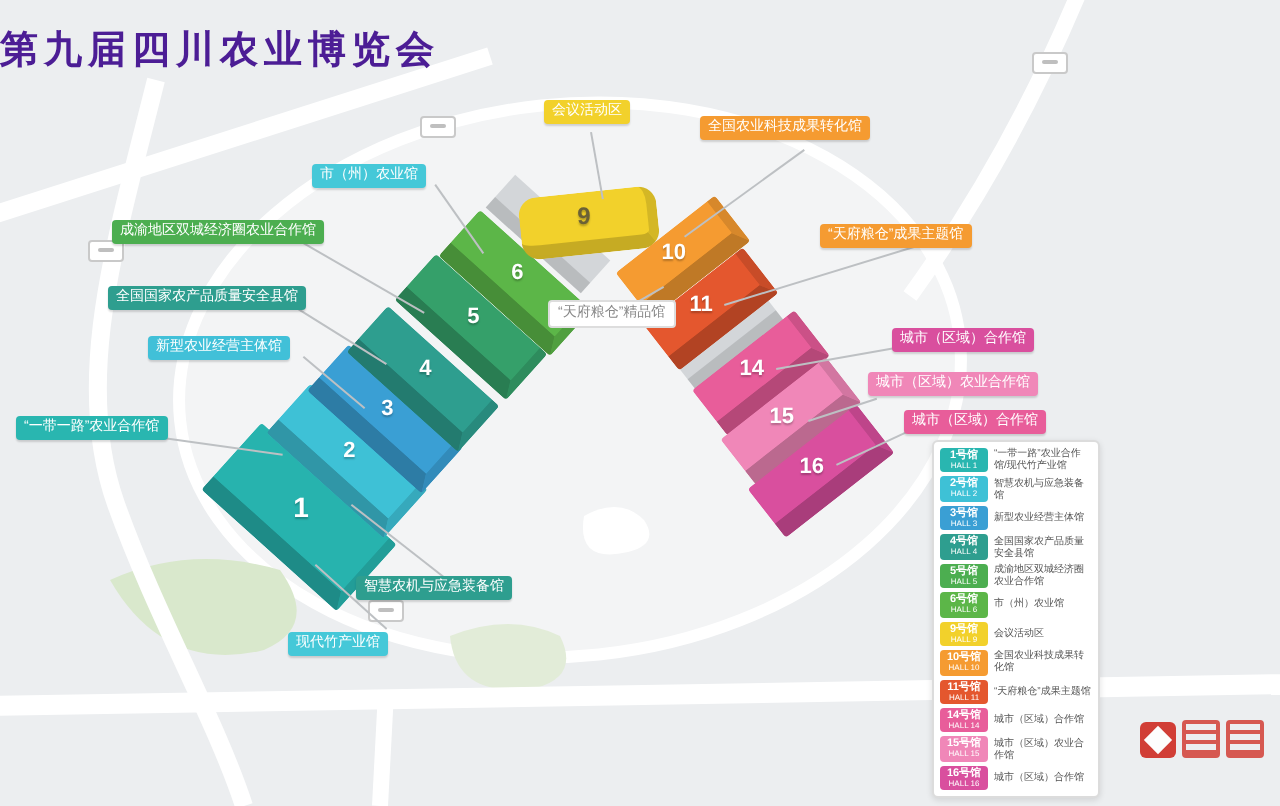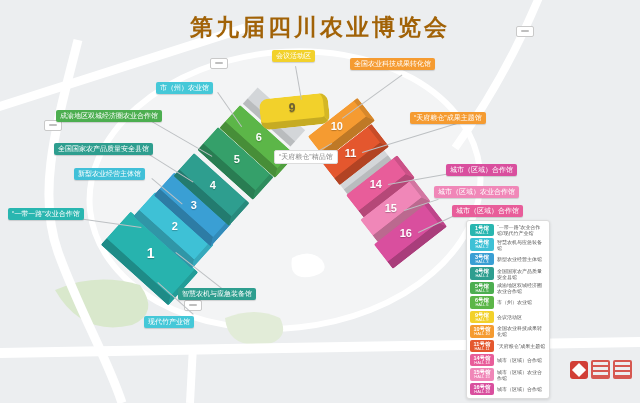--- a/index.html
+++ b/index.html
@@ -1,20 +1,20 @@
 <!DOCTYPE html>
 <html><head>
 <meta charset="utf-8">
 <style>
   html,body{margin:0;padding:0;background:#ffffff;font-family:"Liberation Sans", sans-serif;}
   .stage{position:relative;width:640px;height:403px;margin:0 auto;overflow:hidden;background:#eceef0;}
   .stage svg{position:absolute;left:0;top:0;}
 
-  .page-title{position:absolute;left:0;right:0;top:12px;text-align:center;
-    font-size:23px;font-weight:bold;color:#a16207;letter-spacing:3px;z-index:30;}
+  .page-title{position:absolute;left:0;right:0;top:12px;text-align:left;
+    font-size:19px;font-weight:bold;color:#4c1d95;letter-spacing:3px;z-index:30;}
 
   
   .hall{position:absolute;display:flex;align-items:center;justify-content:center;
     border-bottom:9px solid rgba(0,0,0,.22);border-right:5px solid rgba(0,0,0,.12);
     border-radius:2px;z-index:10;}
   .hall span{color:#fff;font-weight:bold;font-size:11px;text-shadow:0 1px 1px rgba(0,0,0,.25);}
   .h1{left:104px;top:236px;width:86px;height:36px;background:#27b3ae;transform:rotate(42deg);}
   .h1 span{font-size:14px;transform:rotate(-42deg);}
   .h2{left:134px;top:214px;width:74px;height:24px;background:#3ec1d6;transform:rotate(42deg);}
   .h3{left:154px;top:194px;width:72px;height:22px;background:#3a9fd4;transform:rotate(42deg);}

